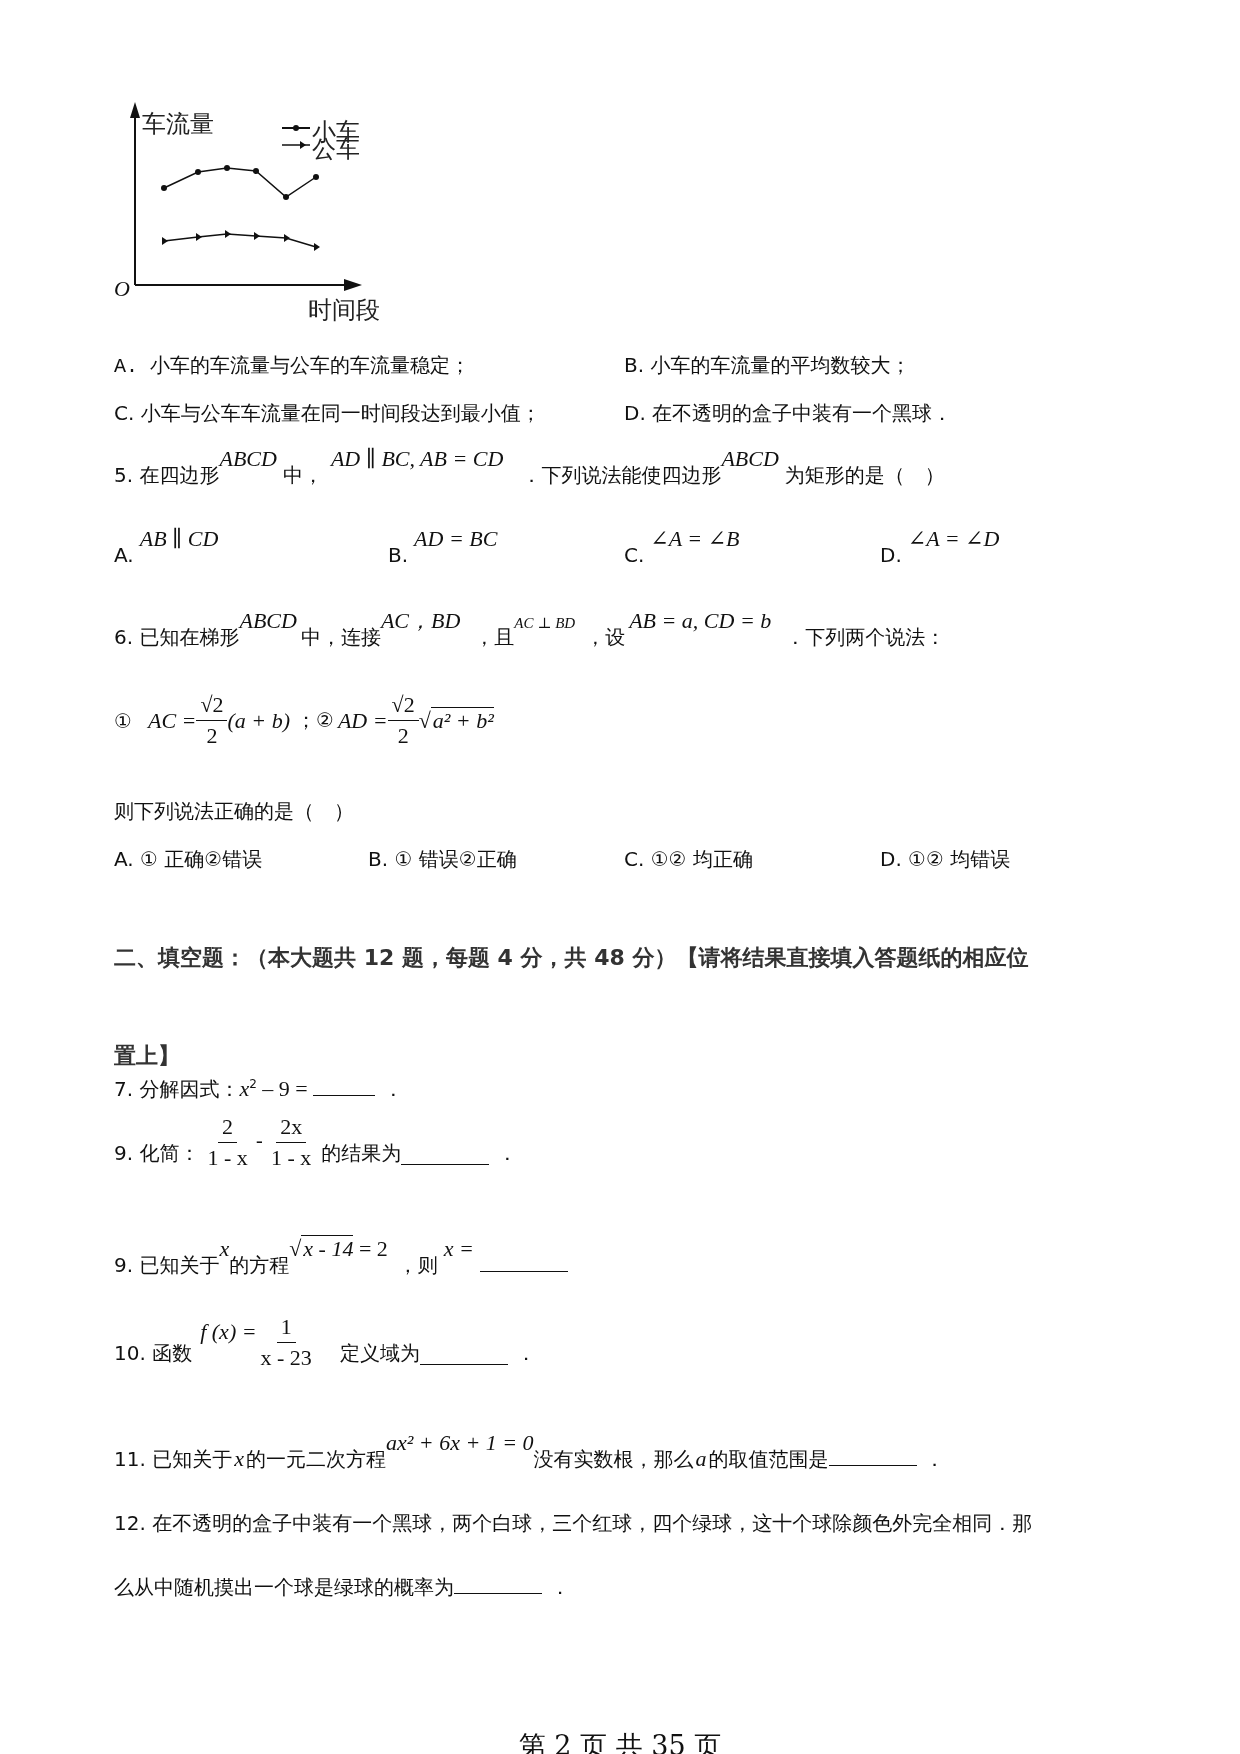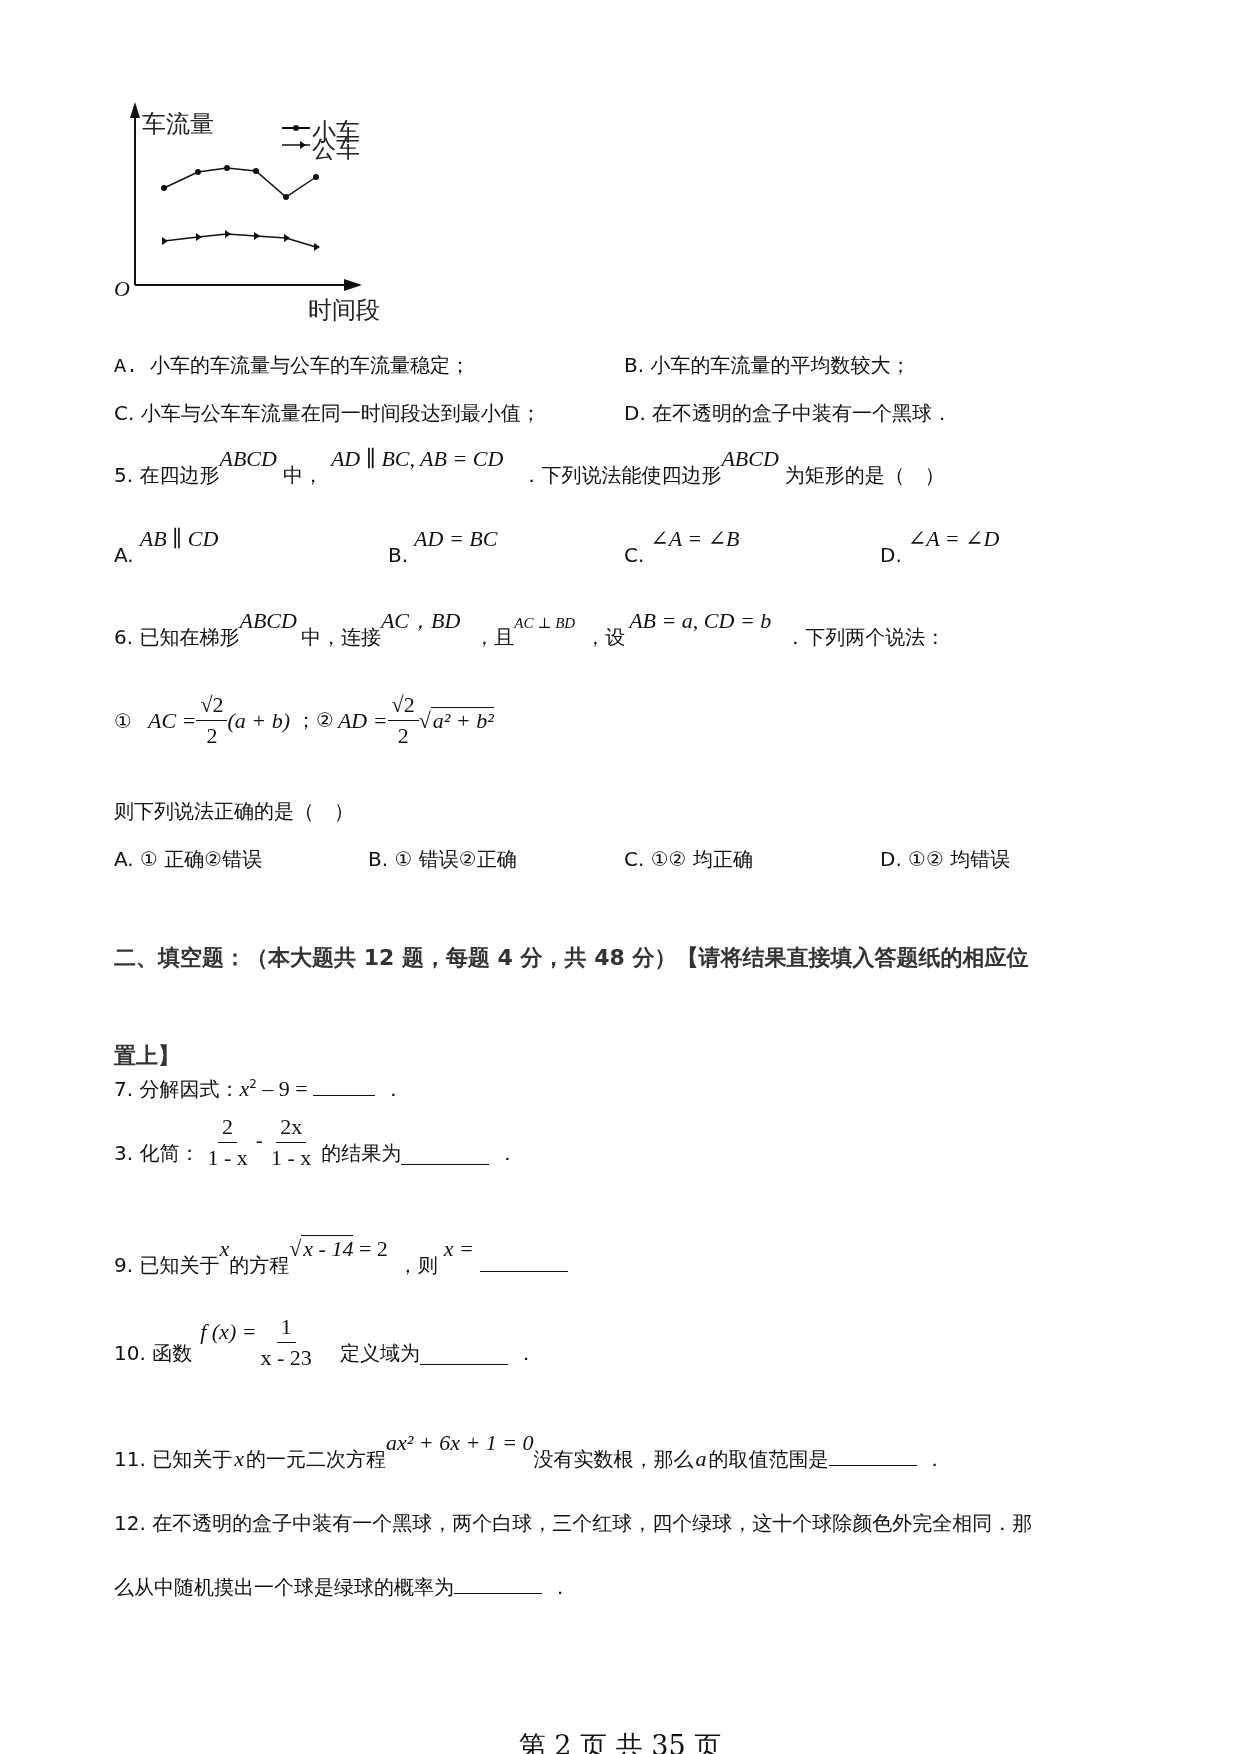--- a/index.html
+++ b/index.html
@@ -101,21 +101,21 @@
 <div class="abs" style="left:880px; top:846px;">D. ①② 均错误</div>
 
 <div class="abs bold" style="left:114px; top:908px; color:#333;">二、填空题：（本大题共 12 题，每题 4 分，共 48 分）【请将结果直接填入答题纸的相应位</div>
 <div class="abs bold" style="left:114px; top:1006px; color:#333;">置上】</div>
 
 <div class="abs" style="left:114px; top:1076px;">
   <span>7. 分解因式：</span><span class="m">x</span><span style="font-size:12px; vertical-align:super;">2</span><span class="mr"> – 9 = </span><span class="blank" style="width:62px;"></span><span style="margin-left:8px;">．</span>
 </div>
 
 <div class="abs" style="left:114px; top:1112px; display:flex; align-items:flex-end;">
-  <span style="margin-bottom:6px;">3. 化简：</span>
+  <span style="margin-bottom:6px;">9. 化简：</span>
   <span class="frac mr" style="margin-left:4px;">
       <span class="num">2</span>
       <span class="den">1 -  x</span>
     </span>
   <span style="margin:0 4px 20px;">-</span>
   <span class="frac mr">
       <span class="num">2x</span>
       <span class="den">1 -  x</span>
     </span>
   <span style="margin-left:6px; margin-bottom:6px;">的结果为</span>

